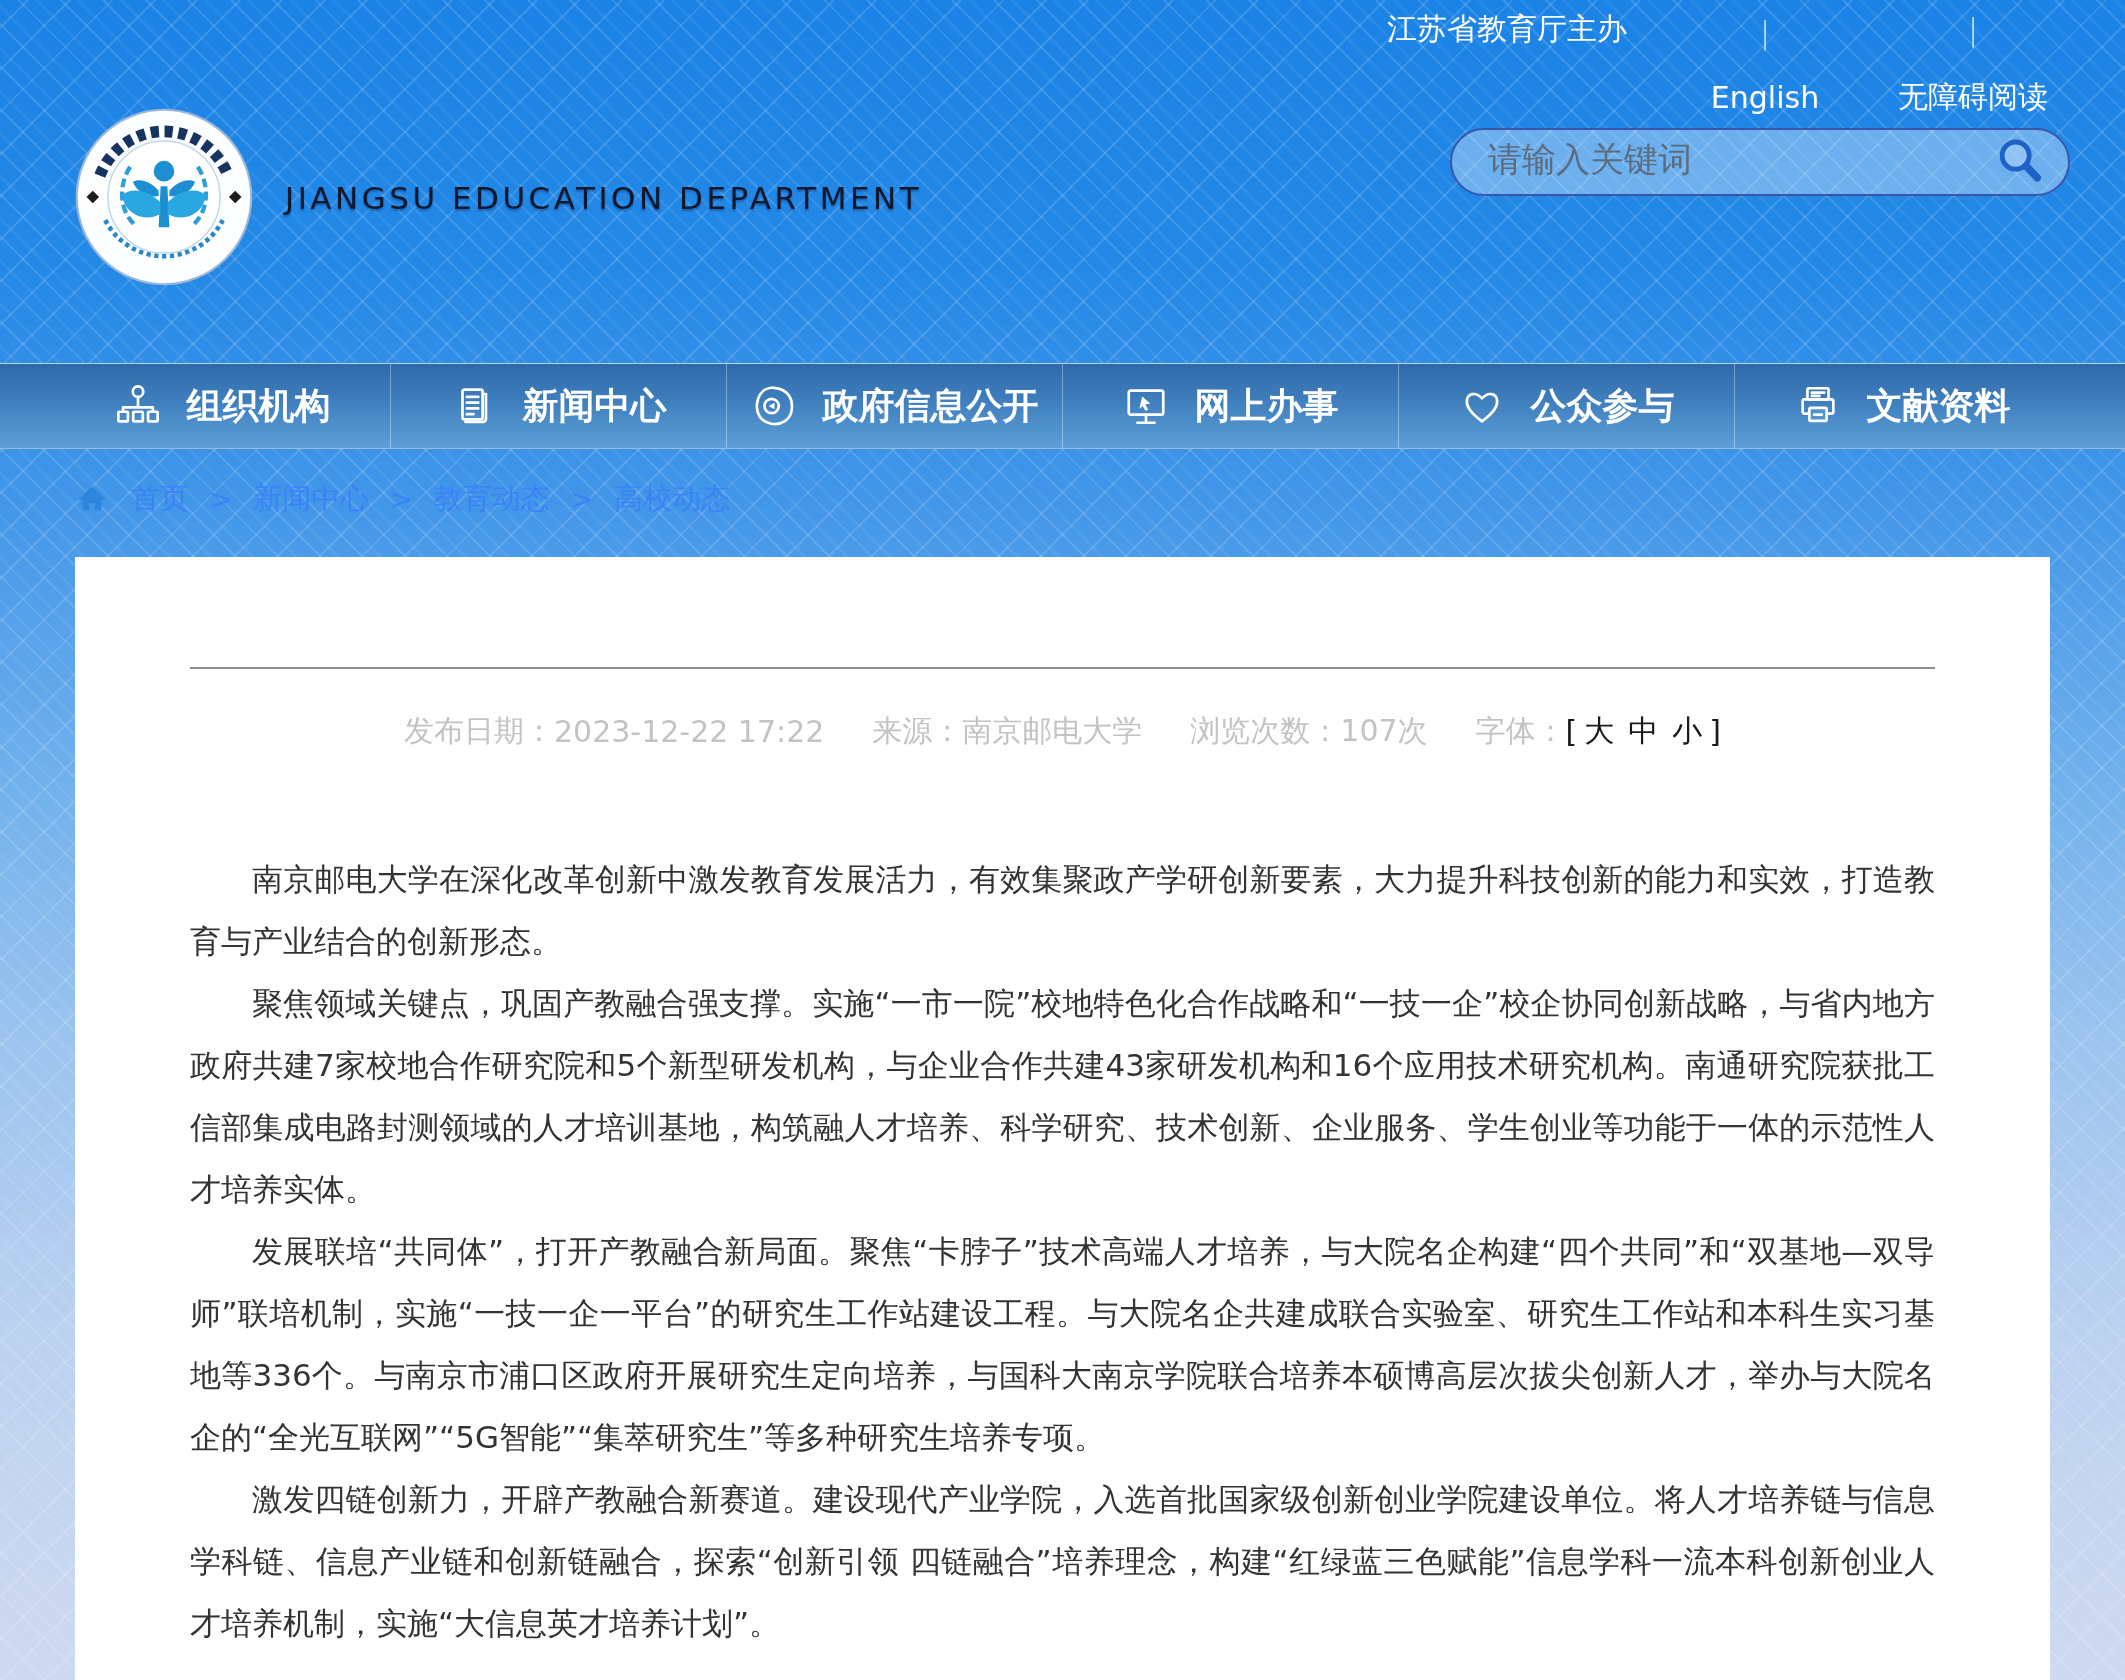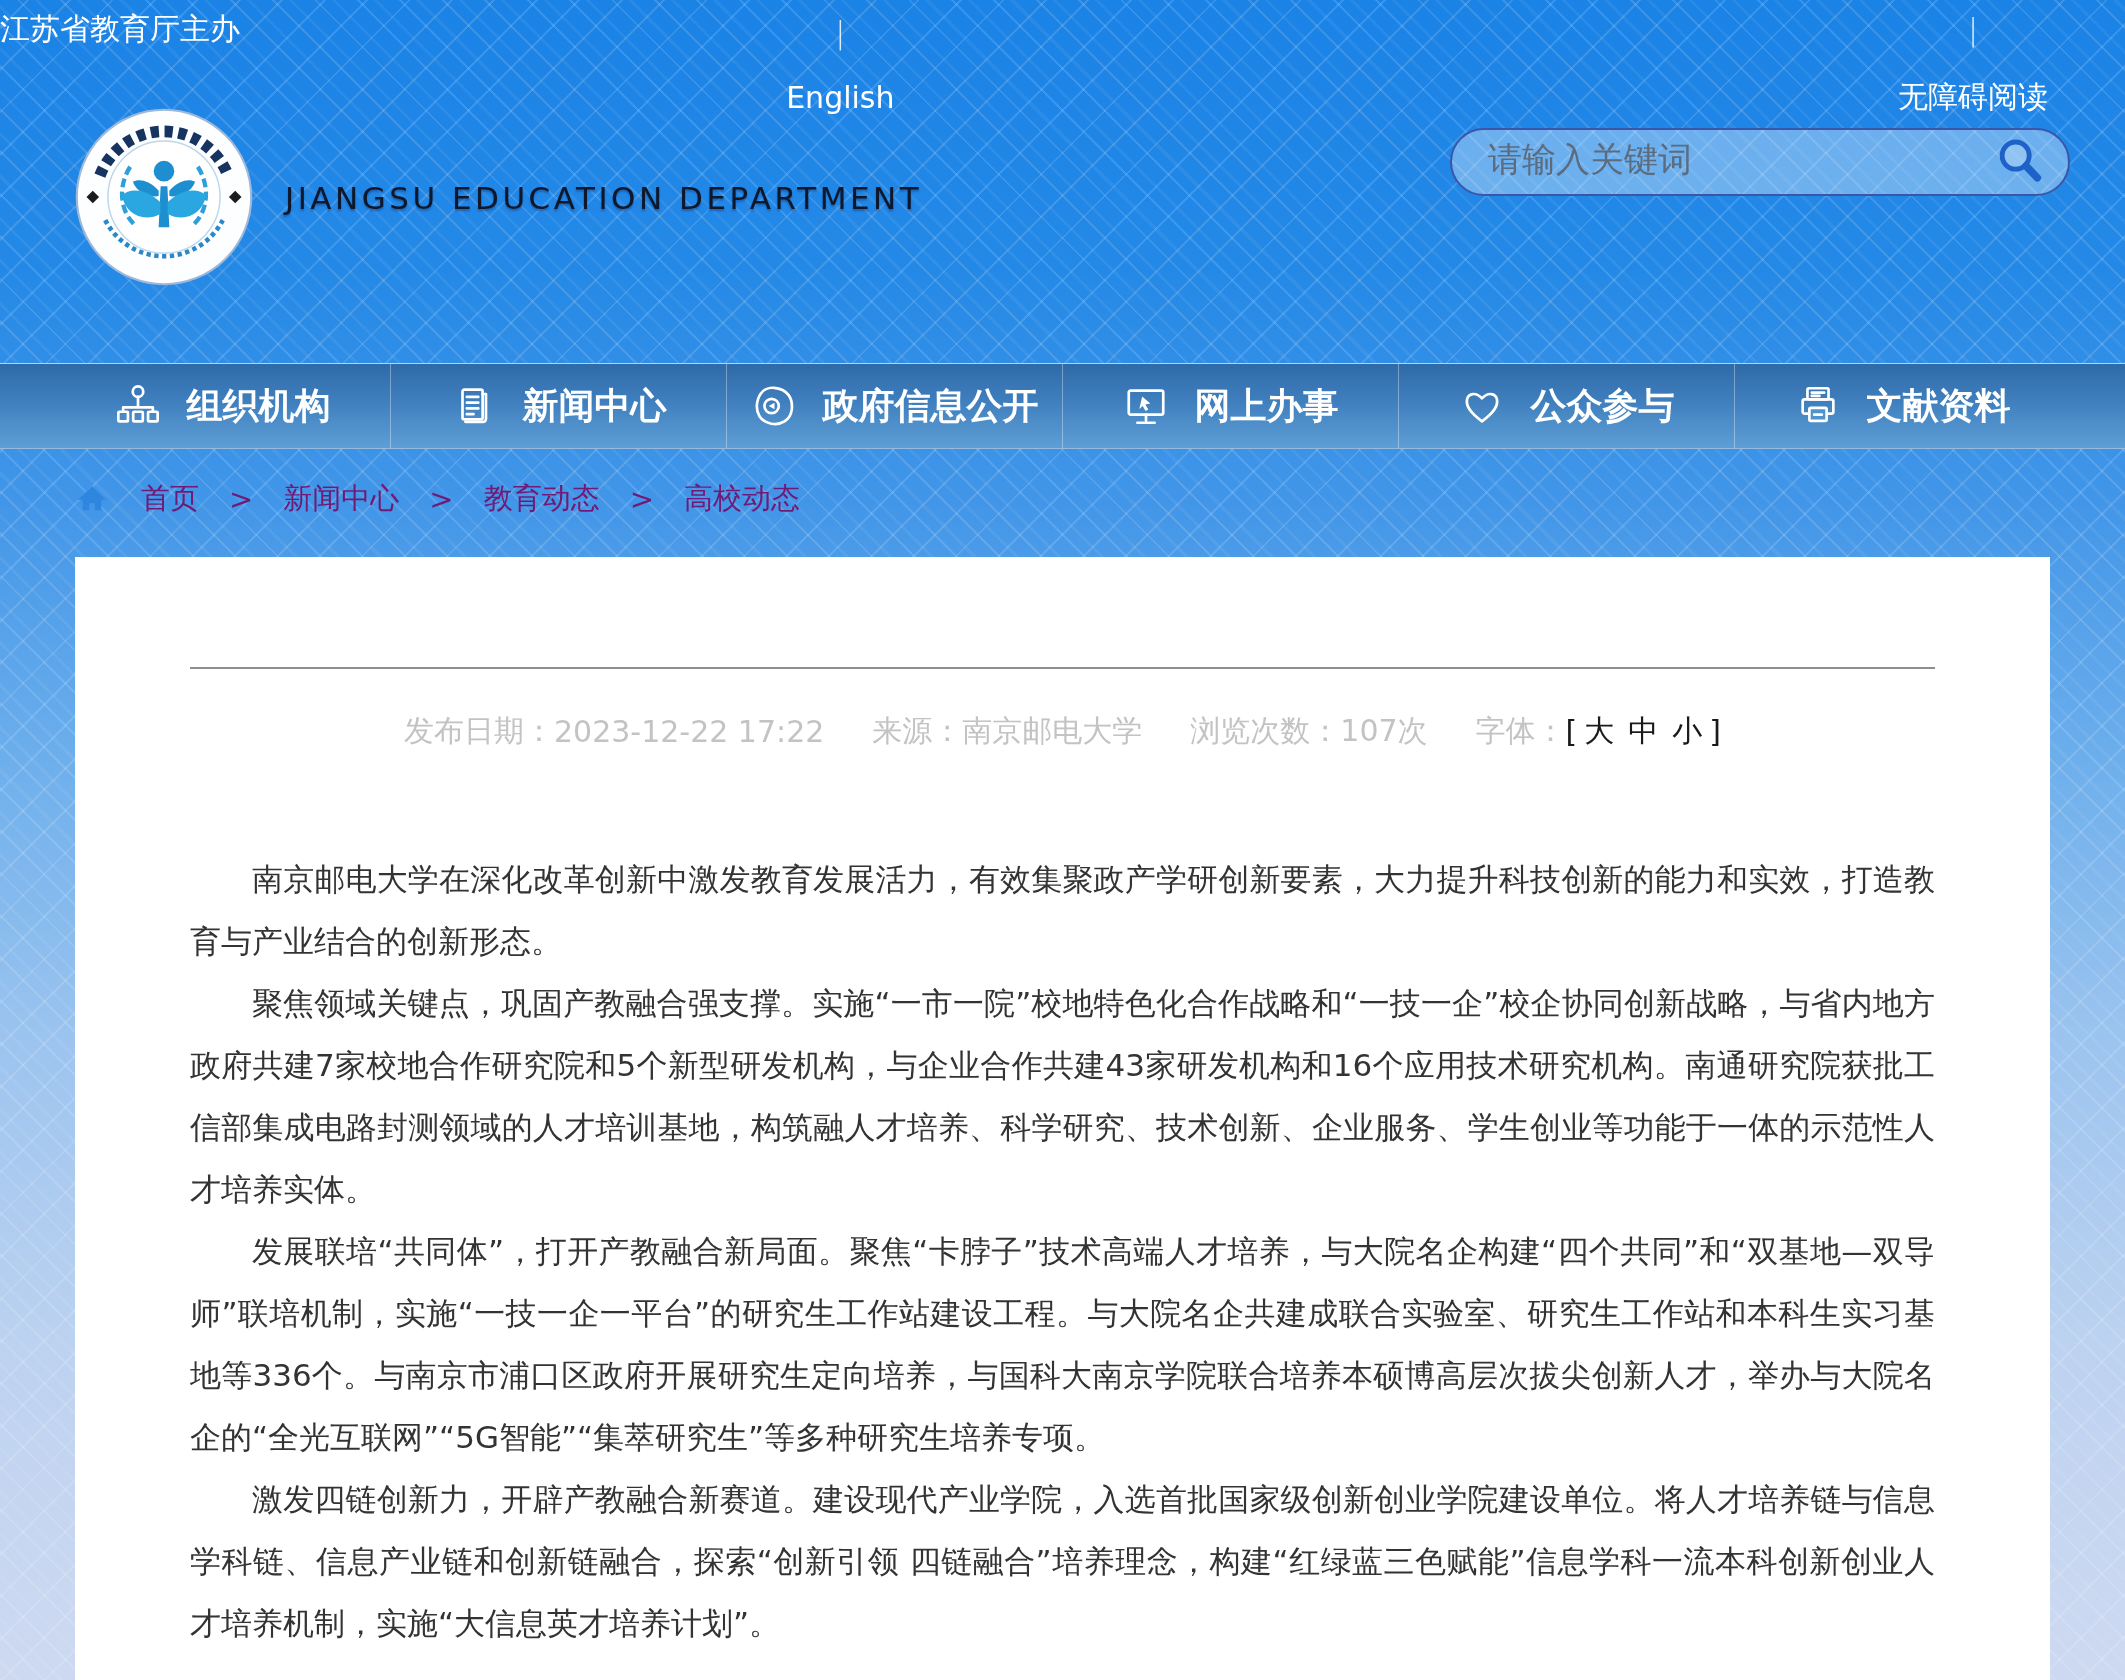--- a/index.html
+++ b/index.html
@@ -6,21 +6,21 @@
   html,body { width:2125px; height:1680px; overflow:hidden; }
   body {
     font-family: "DejaVu Sans", "Liberation Sans", sans-serif;
     background:
       repeating-linear-gradient(45deg, rgba(255,255,255,.13) 0 2px, transparent 2px 30px),
       repeating-linear-gradient(-45deg, rgba(255,255,255,.13) 0 2px, transparent 2px 30px),
       repeating-linear-gradient(45deg, transparent 0 12px, rgba(255,255,255,.06) 12px 15px, transparent 15px 30px),
       linear-gradient(180deg,#1b83e6 0%,#2489e6 16%,#4296e8 30%,#6fb0ec 46%,#9cc4ef 62%,#bcd2f0 80%,#ced9f1 100%);
   }
   .topbar {
-    height:48px; display:flex; justify-content:space-between; align-items:center;
+    height:48px; display:flex; justify-content:flex-end; align-items:center;
     padding:10px 62px 0 0; color:#fff; font-size:30px;
   }
   .topbar a { color:#fff; text-decoration:none; cursor:pointer; }
   .tb-sponsor { margin-right:78px; }
   .tb-group { display:flex; align-items:center; gap:30px;flex-direction:column; }
   .tb-gap { width:58px; }
   .tb-sep { color:rgba(255,255,255,.85); font-weight:200; }
   .header { position:relative; height:315px; display:flex; align-items:center; padding-left:75px; }
   .logo-wrap { width:178px; height:178px; margin-top:-18px; }
   .brand { margin-left:32px; margin-top:-20px; }
@@ -53,22 +53,22 @@
   }
   .nav-item {
     flex:1; display:flex; align-items:center; justify-content:center; gap:26px;
     color:#fff; font-size:36px; font-weight:700; cursor:pointer;
     border-right:1px solid rgba(255,255,255,.35);
   }
   .nav-item:last-child { border-right:none; }
   .nav-icon { width:46px; height:46px; flex:0 0 auto; }
   .nav-icon svg { width:100%; height:100%; stroke:#fff; fill:none; stroke-width:2.8; stroke-linecap:round; stroke-linejoin:round; }
   .breadcrumb {
-    margin:28px 0 0 75px; display:flex; align-items:center; gap:30px;
-    font-size:29px; color:#701a75; height:44px;text-align:right;
+    margin:28px 0 0 75px; display:flex; align-items:center; gap:20px;
+    font-size:29px; color:#3b82f6; height:44px;text-align:right;
   }
   .breadcrumb .crumb { cursor:pointer; }
   .bc-home { width:34px; height:34px; margin-right:2px; }
   .card {
     margin:36px 75px 0; background:#ffffff; height:1123px; overflow:hidden;
     padding:72px 115px 0;
   }
   .article-title { font-size:45px; font-weight:700; color:#111; text-align:center; letter-spacing:1px; }
   .title-rule { border:none; border-top:2px solid #8f8f8f; margin-top:38px; }
   .meta-row {

